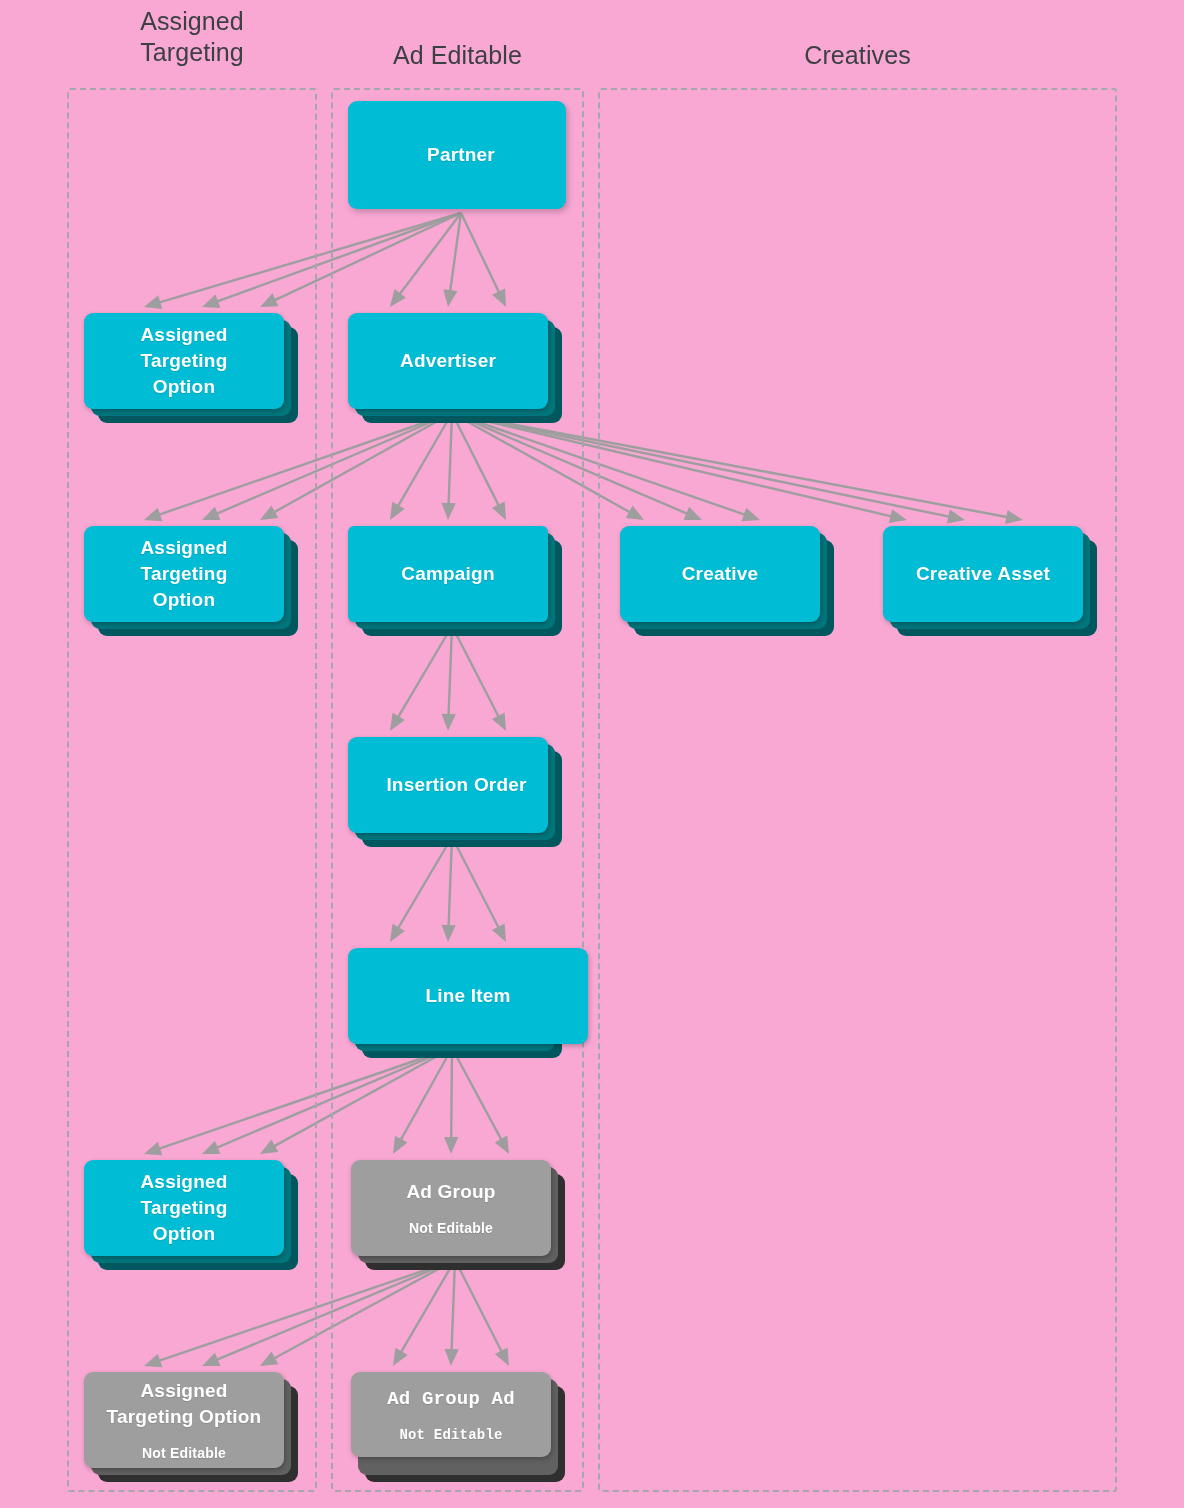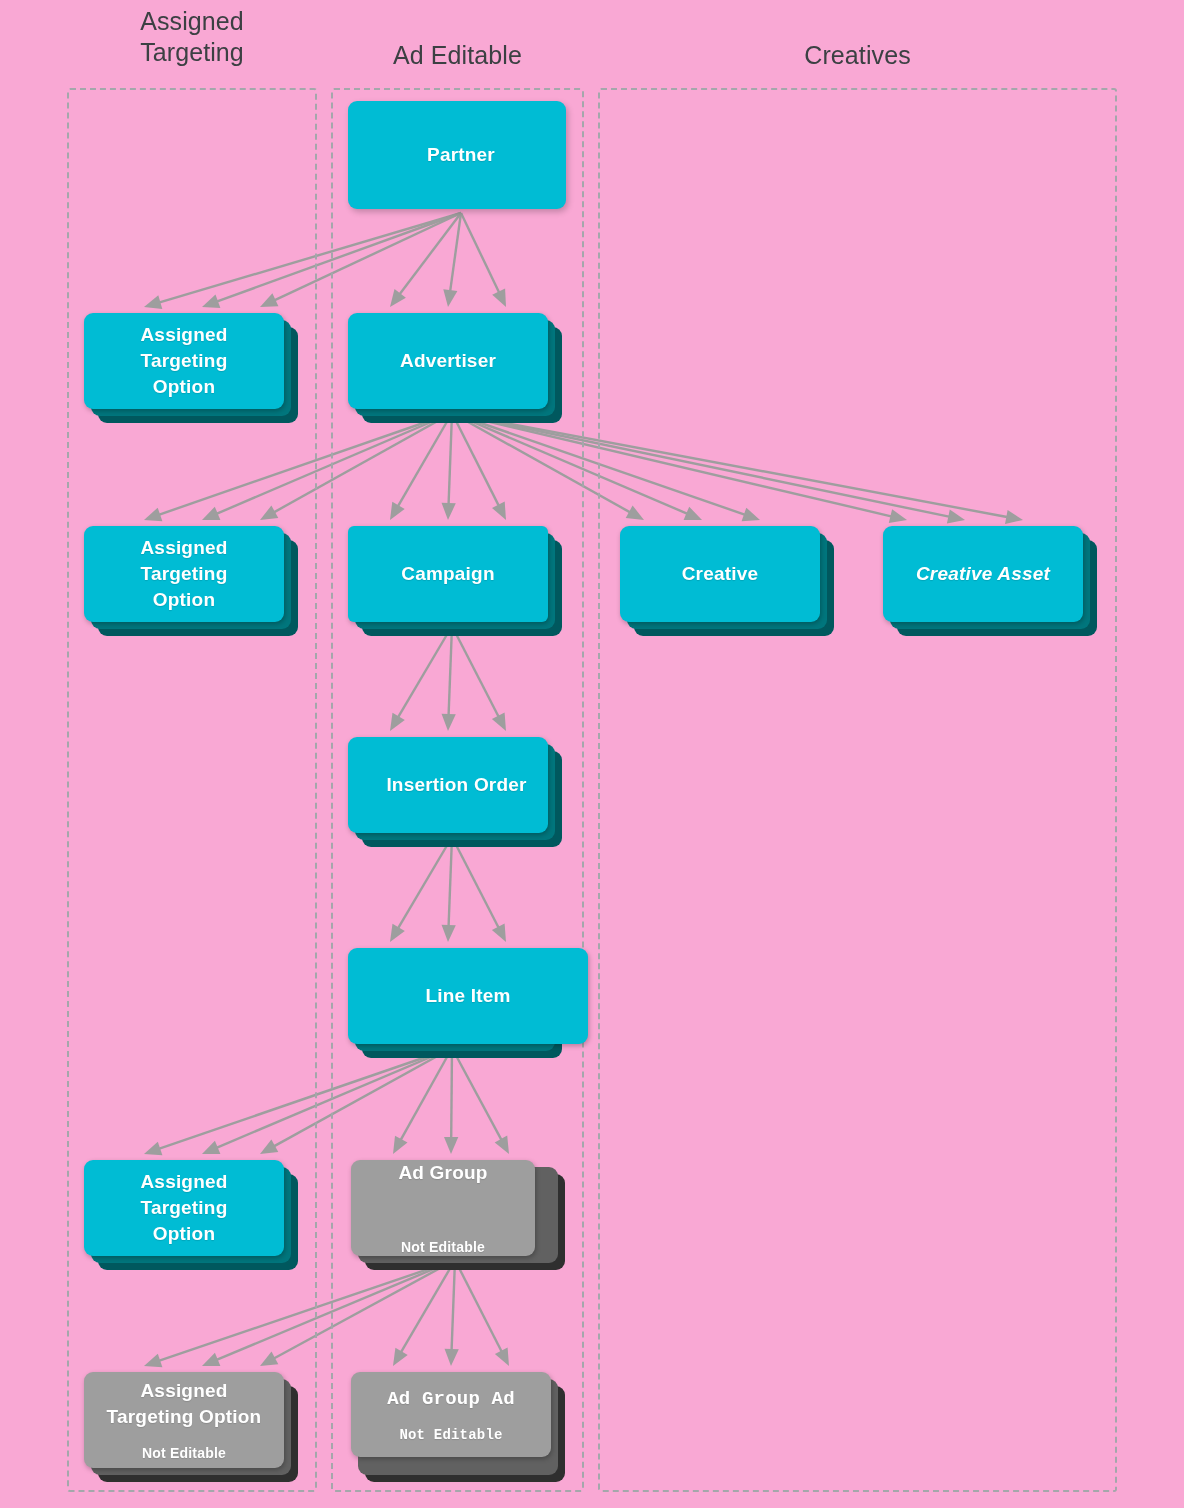--- a/index.html
+++ b/index.html
@@ -254,21 +254,21 @@
       <div class="node teal" style="left: 620px; top: 526px; width: 200px; height: 96px; padding-left: 48px;">
         <div class="card l3" style="width: 200px; height: 96px;"></div>
         <div class="card l2" style="width: 200px; height: 96px;"></div>
         <div class="card l1" style="width: 200px; height: 96px;">
           <div class="node-title">Creative</div>
         </div>
       </div>
       <div class="node teal" style="left: 883px; top: 526px; width: 200px; height: 96px;">
         <div class="card l3" style="width: 200px; height: 96px;"></div>
         <div class="card l2" style="width: 200px; height: 96px;"></div>
-        <div class="card l1" style="width: 200px; height: 96px; font-style: italic;">
+        <div class="card l1" style="width: 200px; height: 96px;">
           <div class="node-title">Creative Asset</div>
         </div>
       </div>
       <div class="node teal" style="left: 348px; top: 737px; width: 200px; height: 96px;">
         <div class="card l3" style="width: 200px; height: 96px;"></div>
         <div class="card l2" style="width: 200px; height: 96px;"></div>
         <div class="card l1" style="width: 200px; height: 96px; padding-left: 17px;">
           <div class="node-title">Insertion Order</div>
         </div>
       </div>
@@ -284,21 +284,21 @@
         <div class="card l2" style="width: 200px; height: 96px;"></div>
         <div class="card l1" style="width: 200px; height: 96px;">
           <div class="node-title">Assigned
 Targeting
 Option</div>
         </div>
       </div>
       <div class="node grey" style="left: 351px; top: 1160px; width: 200px; height: 96px;">
         <div class="card l3" style="width: 200px; height: 96px;"></div>
         <div class="card l2" style="width: 200px; height: 96px;"></div>
-        <div class="card l1" style="width: 184px; height: 96px; justify-content: space-between;">
+        <div class="card l1" style="width: 200px; height: 96px;">
           <div class="node-title">Ad Group</div>
           <div class="node-sub">Not Editable</div>
         </div>
       </div>
       <div class="node grey" style="left: 84px; top: 1372px; width: 200px; height: 96px;">
         <div class="card l3" style="width: 200px; height: 96px;"></div>
         <div class="card l2" style="width: 200px; height: 96px;"></div>
         <div class="card l1" style="width: 200px; height: 96px;">
           <div class="node-title">Assigned
 Targeting Option</div>

